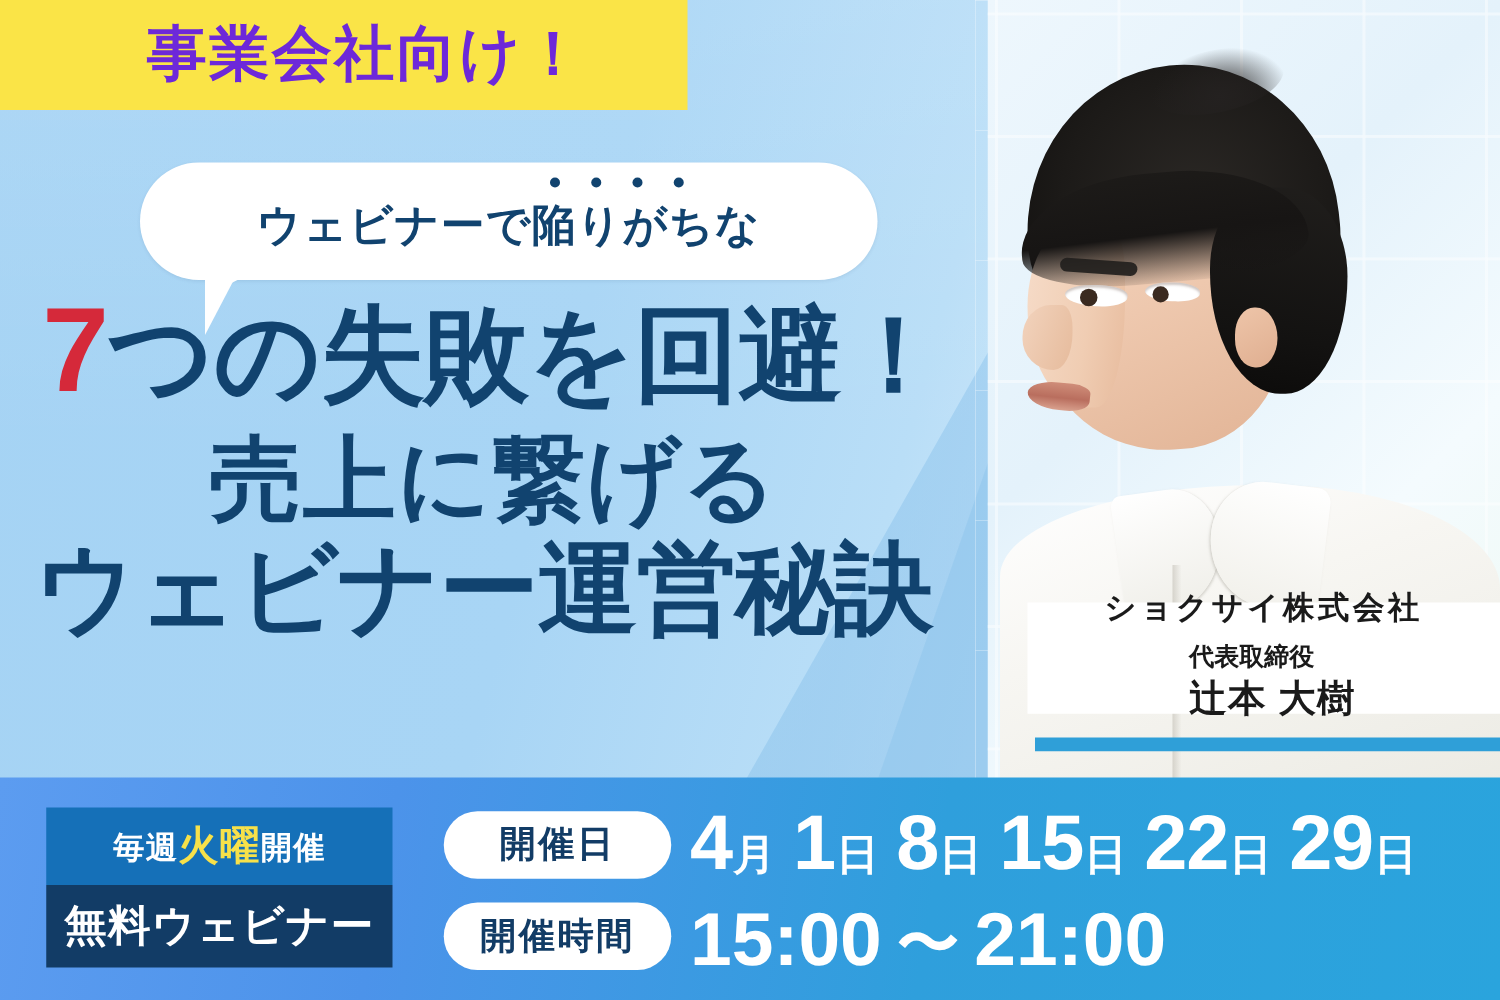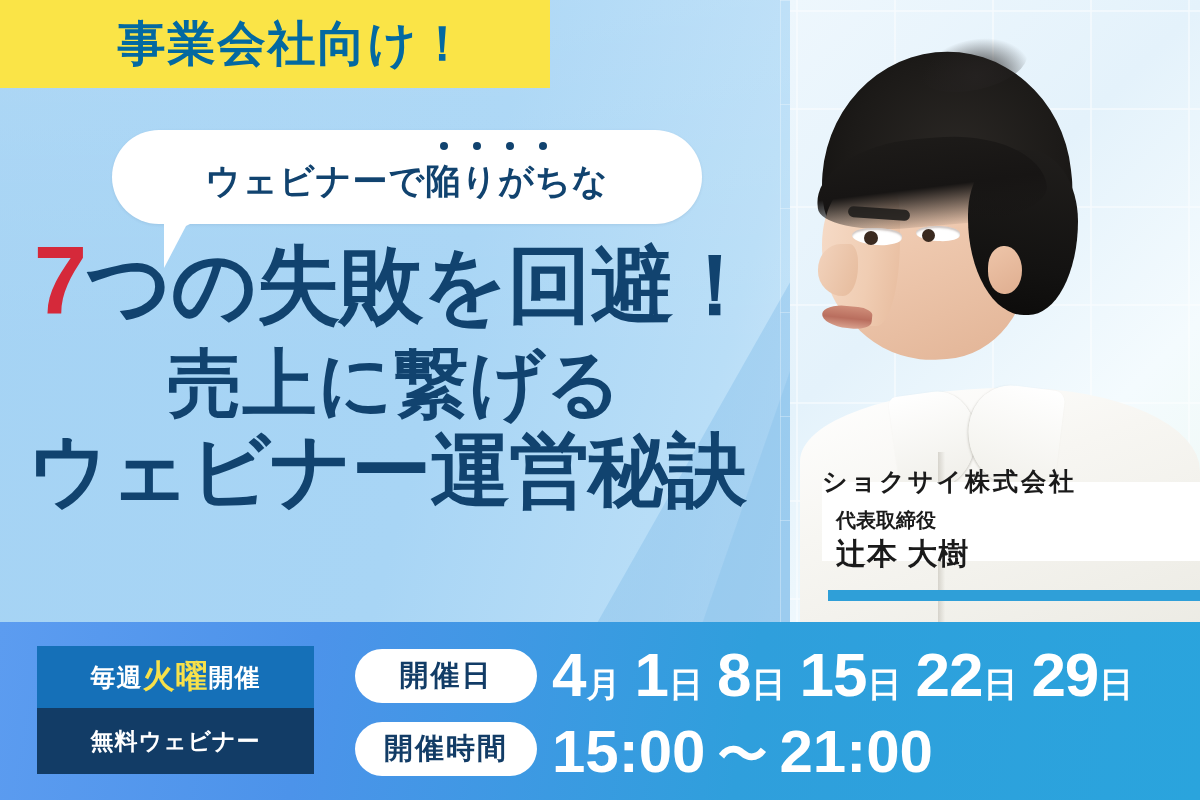--- a/index.html
+++ b/index.html
@@ -150,21 +150,21 @@
     background:linear-gradient(90deg,rgba(190,186,176,.55),rgba(255,255,255,0) 60%);
   }
 
   
   .yellow-banner{
     position:absolute;left:0;top:0;width:550px;height:88px;
     background:#fae447;
     display:flex;align-items:center;justify-content:center;
   }
   .yellow-banner .txt{
-    font-size:48px;font-weight:bold;color:#0369a1;letter-spacing:2px;
+    font-size:48px;font-weight:bold;color:#6d28d9;letter-spacing:2px;
     line-height:1;padding-left:36px;
   }
 
   
   .bubble{
     position:absolute;left:112px;top:130px;width:590px;height:94px;
     background:#ffffff;border-radius:47px;
     display:flex;align-items:center;justify-content:center;
     box-shadow:0 1px 3px rgba(40,70,110,.10);
   }
@@ -199,23 +199,23 @@
     font-size:74px;font-weight:bold;color:#11436f;margin-top:18px;letter-spacing:1px;
     white-space:nowrap;
   }
   .hl-3{
     font-size:80px;font-weight:bold;color:#11436f;margin-top:10px;letter-spacing:-1px;
     white-space:nowrap;position:relative;left:-8px;
   }
 
   
   .nameplate{
-    position:absolute;left:822px;top:482px;width:378px;height:79px;
+    position:absolute;left:822px;top:482px;width:378px;height:89px;
     background:#ffffff;
-    display:flex;flex-direction:column;align-items:flex-start;justify-content:center;
+    display:flex;flex-direction:column;align-items:center;justify-content:center;
   }
   .np-company{
     font-size:25px;font-weight:bold;color:#1a1a1a;letter-spacing:3px;line-height:1;
   }
   .np-role-row{
     display:flex;align-items:baseline;margin-top:13px;flex-direction:column;
   }
   .np-role{font-size:20px;font-weight:bold;color:#1a1a1a;letter-spacing:0px;}
   .np-name{font-size:30px;font-weight:bold;color:#1a1a1a;letter-spacing:1px;margin-left:14px;}
   .np-bar{
@@ -235,21 +235,21 @@
     width:100%;height:62px;background:#1570b8;
     display:flex;align-items:center;justify-content:center;
   }
   .badge-bottom{
     width:100%;height:66px;background:#123c66;
     display:flex;align-items:center;justify-content:center;
   }
   .bt-a{font-size:25px;font-weight:bold;color:#ffffff;letter-spacing:1px;}
   .bt-b{font-size:32px;font-weight:bold;color:#f7e14a;letter-spacing:1px;}
   .bt-c{font-size:25px;font-weight:bold;color:#ffffff;letter-spacing:1px;}
-  .bb-txt{font-size:23px;font-weight:bold;color:#ffffff;letter-spacing:1px;}
+  .bb-txt{font-size:34px;font-weight:bold;color:#ffffff;letter-spacing:1px;}
 
   .pill{
     position:absolute;background:#ffffff;border-radius:30px;
     display:flex;align-items:center;justify-content:center;
   }
   .pill span{font-size:29px;font-weight:bold;color:#123c66;letter-spacing:2px;}
   .pill-date{left:355px;top:27px;width:182px;height:54px;}
   .pill-time{left:355px;top:100px;width:182px;height:54px;}
 
   .date-line{

